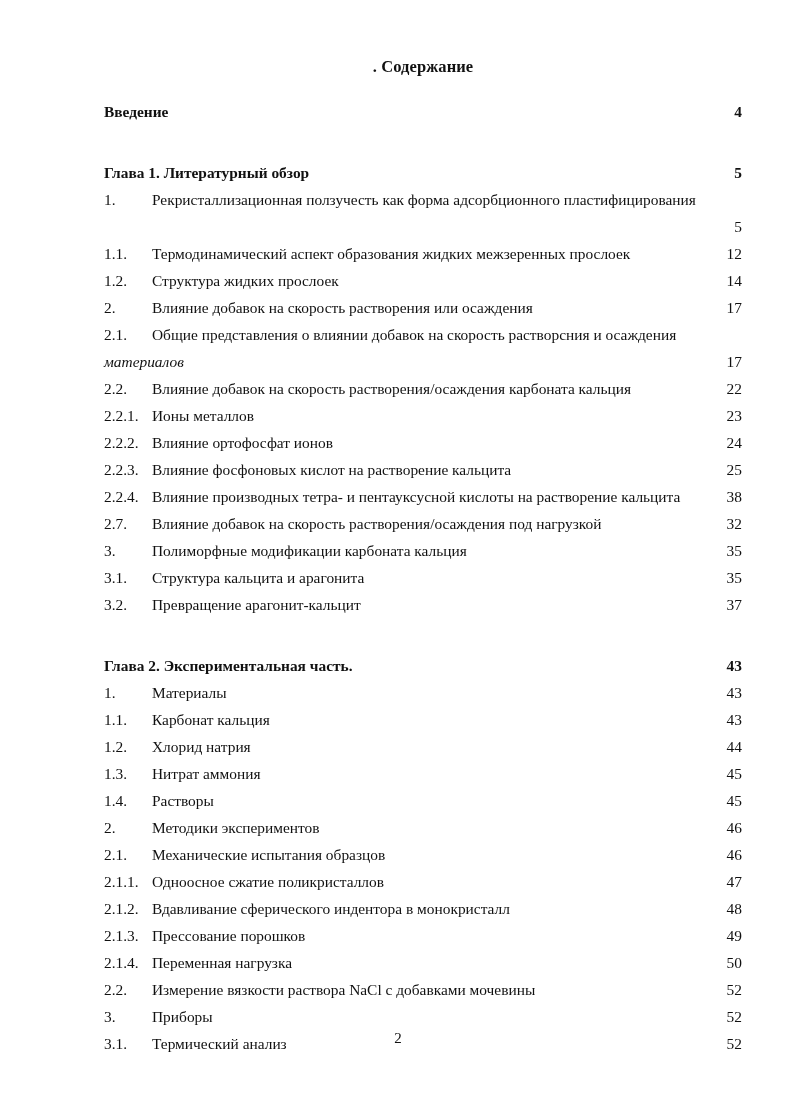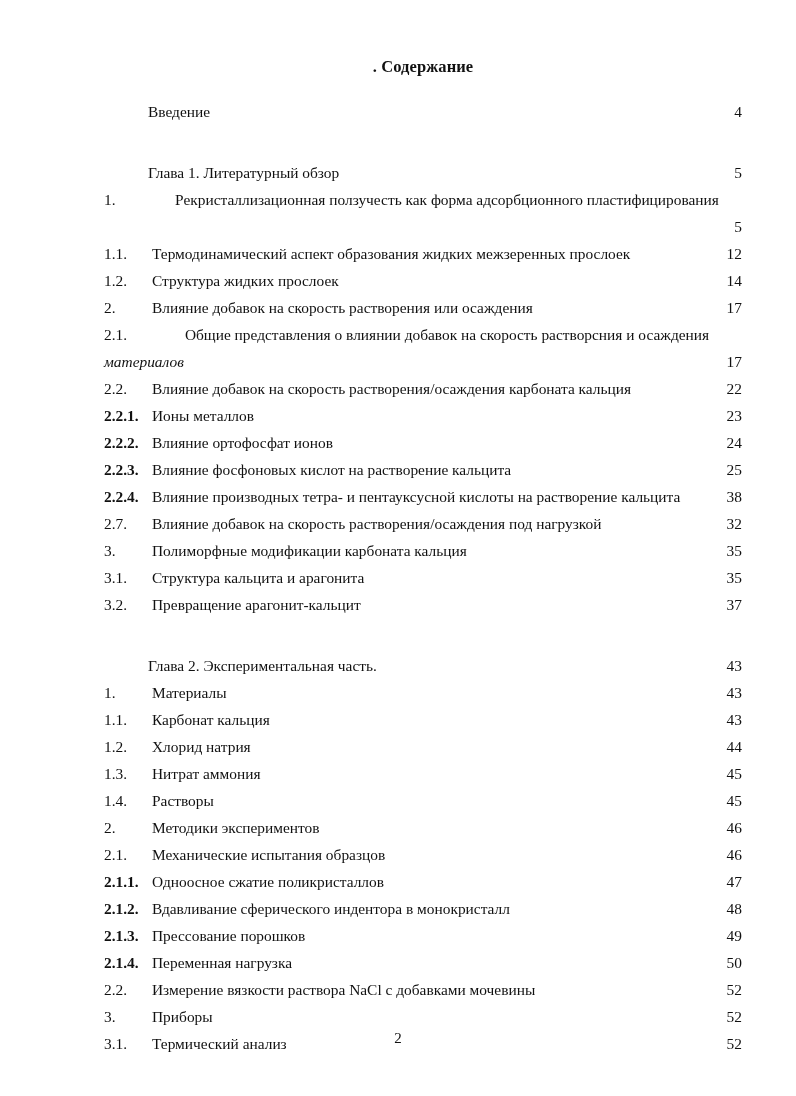--- a/index.html
+++ b/index.html
@@ -55,55 +55,52 @@
   }
 
   .toc-num {
     flex: 0 0 auto;
     width: 48px;
     text-align: left;
   }
   
   .toc-row.deep .toc-num {
     width: 48px;
-    font-weight: bold;
   }
 
   .toc-label {
     flex: 1 1 auto;
     text-align: left;
     overflow: visible;
   }
 
   .toc-page {
     flex: 0 0 auto;
     width: 36px;
     text-align: right;
     padding-left: 6px;
   }
 
   
   .toc-row.heading {
-    font-weight: normal;
-    margin-left: 44px;
+    font-weight: bold;
   }
   .toc-row.heading .toc-label {
     padding-left: 0;
   }
   .toc-row.heading .toc-label {
     flex: 1 1 auto;
   }
 
   
   .toc-row.nowrap-off {
     white-space: normal;
   }
   .toc-row.nowrap-off .toc-label {
     white-space: normal;
-    text-align: center;
   }
 
   
   .toc-cont {
     display: flex;
     align-items: baseline;
     font-size: 15.4px;
     line-height: 27px;
   }
   .toc-cont .cont-text {

